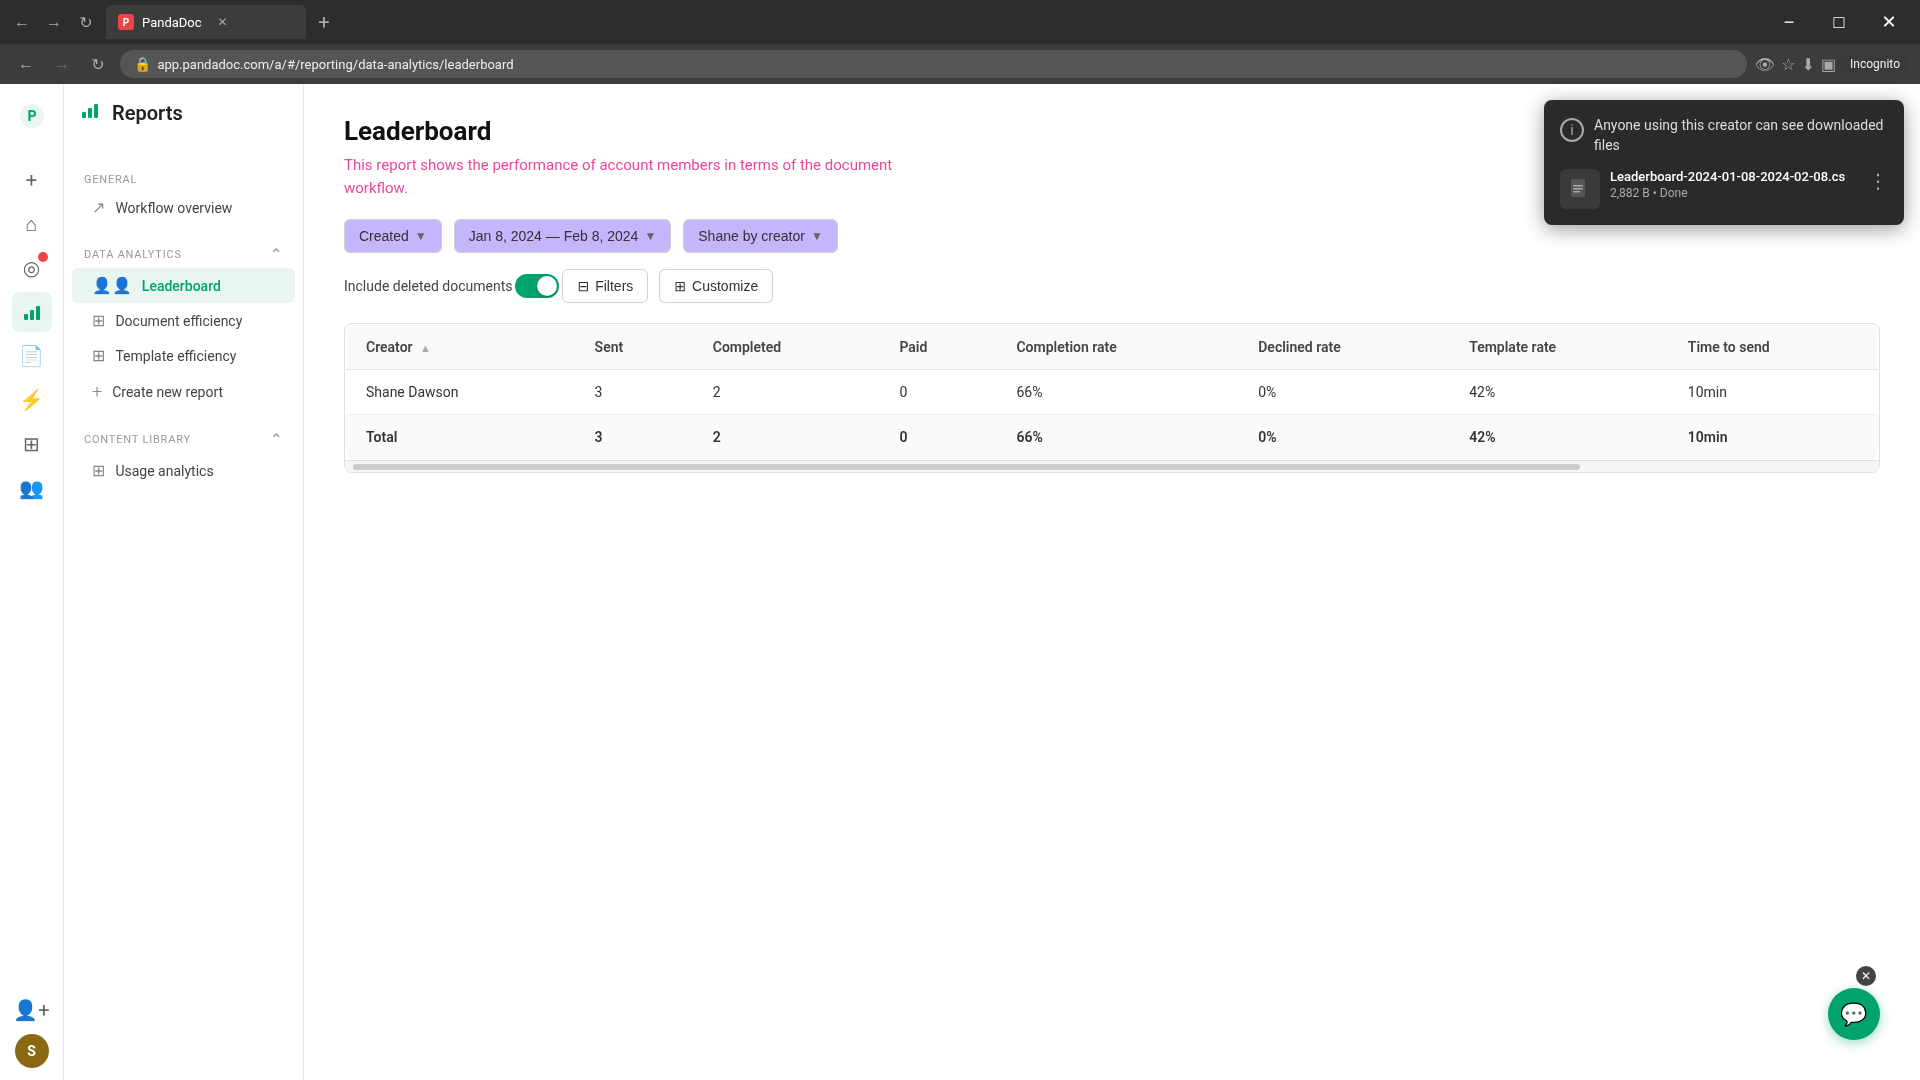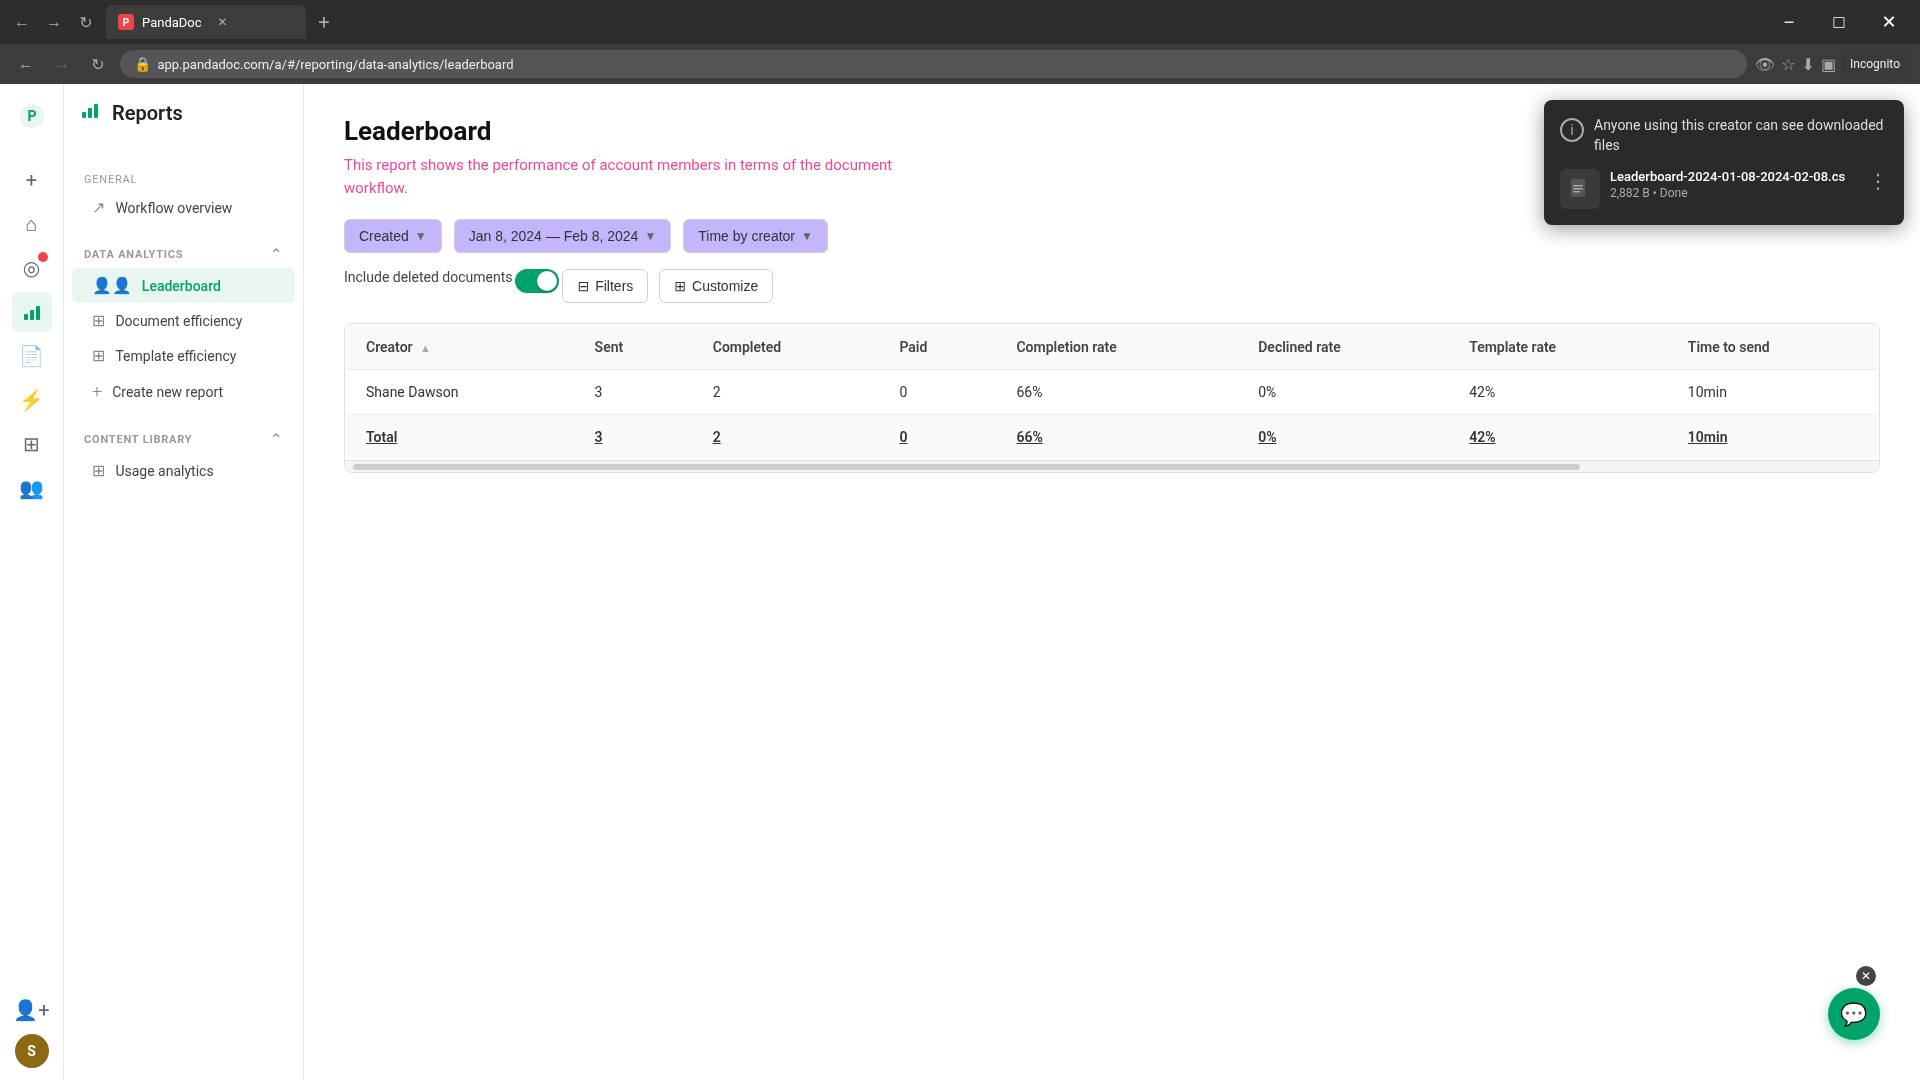--- a/index.html
+++ b/index.html
@@ -36,53 +36,53 @@
     .avatar { width: 32px; height: 32px; border-radius: 50%; background: #8B4513; display: flex; align-items: center; justify-content: center; color: #fff; font-size: 13px; font-weight: bold; cursor: pointer; overflow: hidden; }
 
     
     .sidebar { width: 240px; background: #fff; border-right: 1px solid #e8e8e8; padding: 16px 0; flex-shrink: 0; overflow-y: auto; }
     .sidebar-section-label { font-size: 11px; font-weight: 400; color: #999; text-transform: uppercase; letter-spacing: 0.8px; padding: 8px 20px 4px; }
     .sidebar-item { display: flex; align-items: center; gap: 10px; padding: 8px 20px; cursor: pointer; color: #444; font-size: 14px; border-radius: 6px; margin: 0 8px; }
     .sidebar-item.active { background: #e8f5f0; color: #00a36a; font-weight: 500; }
     .sidebar-item .si-icon { font-size: 16px; color: #888; flex-shrink: 0; }
     .sidebar-item.active .si-icon { color: #00a36a; }
     .section-header { display: flex; align-items: center; justify-content: space-between; padding: 8px 20px 4px; }
-    .section-header-label { font-size: 11px; font-weight: 700; color: #999; text-transform: uppercase; letter-spacing: 0.8px; }
+    .section-header-label { font-size: 11px; font-weight: 400; color: #999; text-transform: uppercase; letter-spacing: 0.8px; }
     .section-toggle { color: #999; cursor: pointer; font-size: 16px; }
 
     
     .main-content { flex: 1; padding: 32px 40px; overflow-y: auto; background: #fff; position: relative; }
     .page-header { display: flex; align-items: center; gap: 12px; margin-bottom: 24px; }
     .reports-icon { color: #00a36a; font-size: 22px; }
     .page-title { font-size: 20px; font-weight: 600; color: #222; }
 
     .content-header { margin-bottom: 20px; }
     .content-title { font-size: 26px; font-weight: 700; color: #111; margin-bottom: 8px; }
     .content-description { font-size: 15px; color: #ec4899; line-height: 1.5; max-width: 600px; }
 
     
     .filters-row { display: flex; align-items: center; gap: 12px; margin-bottom: 16px; }
     .filter-btn { display: flex; align-items: center; gap: 6px; padding: 8px 14px; border: 1px solid #d0d0d0; border-radius: 6px; background: #c4b5fd; color: #333; font-size: 14px; cursor: pointer; white-space: nowrap; }
     .filter-btn .chevron { font-size: 12px; color: #666; }
 
     
-    .toggle-row { display: flex; align-items: flex-start; gap: 3px; margin-bottom: 20px; }
+    .toggle-row { display: flex; align-items: center; gap: 3px; margin-bottom: 20px; }
     .toggle-label { font-size: 14px; color: #444; }
     .toggle-switch { width: 44px; height: 24px; background: #00a36a; border-radius: 12px; position: relative; cursor: pointer; }
     .toggle-thumb { width: 20px; height: 20px; background: #fff; border-radius: 50%; position: absolute; top: 2px; right: 2px; box-shadow: 0 1px 3px rgba(0,0,0,0.3); }
 
     .customize-btn { display: flex; align-items: center; gap: 6px; padding: 8px 14px; border: 1px solid #d0d0d0; border-radius: 6px; background: #fff; color: #333; font-size: 14px; cursor: pointer; margin-left: 8px; }
     .filters-action-btn { display: flex; align-items: center; gap: 6px; padding: 8px 14px; border: 1px solid #d0d0d0; border-radius: 6px; background: #fff; color: #333; font-size: 14px; cursor: pointer; }
 
     
     .data-table { width: 100%; border-collapse: collapse; border: 1px solid #e8e8e8; border-radius: 8px; overflow: hidden; }
     .data-table th { background: #f9f9f9; text-align: left; padding: 14px 20px; font-size: 14px; font-weight: 600; color: #444; border-bottom: 1px solid #e8e8e8; white-space: nowrap; }
     .data-table td { padding: 14px 20px; font-size: 14px; color: #333; border-bottom: 1px solid #f0f0f0; }
     .data-table tr:last-child td { border-bottom: none; }
-    .data-table tr.total-row td { font-weight: 600; background: #fafafa; text-decoration: underline; }
+    .data-table tr.total-row td { font-weight: 600; background: #fafafa; }
     .data-table .sort-icon { font-size: 11px; color: #aaa; margin-left: 4px; }
     .table-wrapper { overflow-x: auto; border: 1px solid #e0e0e0; border-radius: 8px; }
     .scroll-bar-placeholder { height: 12px; background: #f5f5f5; border-top: 1px solid #e0e0e0; position: relative; border-radius: 0 0 8px 8px; }
     .scroll-bar-track { height: 6px; background: #ccc; border-radius: 3px; margin: 3px 8px; width: 80%; }
 
     
     .download-popup { position: absolute; top: 0; right: 0; width: 360px; background: #2a2a2a; border-radius: 8px; box-shadow: 0 4px 20px rgba(0,0,0,0.4); padding: 16px; z-index: 100; color: #fff; }
     .download-popup-header { display: flex; align-items: flex-start; gap: 10px; margin-bottom: 14px; }
     .info-icon { width: 24px; height: 24px; border-radius: 50%; border: 2px solid #aaa; display: flex; align-items: center; justify-content: center; font-size: 14px; color: #aaa; flex-shrink: 0; margin-top: 2px; }
     .popup-text { font-size: 14px; color: #ddd; line-height: 1.4; }
@@ -237,21 +237,21 @@
     <div class="filters-row">
       <button class="filter-btn">
         <span>Created</span>
         <span class="chevron">▼</span>
       </button>
       <button class="filter-btn">
         <span>Jan 8, 2024 — Feb 8, 2024</span>
         <span class="chevron">▼</span>
       </button>
       <button class="filter-btn">
-        <span>Time by creator</span>
+        <span>Shane by creator</span>
         <span class="chevron">▼</span>
       </button>
     </div>
 
     <div class="toggle-row">
       <span class="toggle-label">Include deleted documents</span>
       <div class="toggle-switch">
         <div class="toggle-thumb"></div>
       </div>
       <button class="filters-action-btn">

